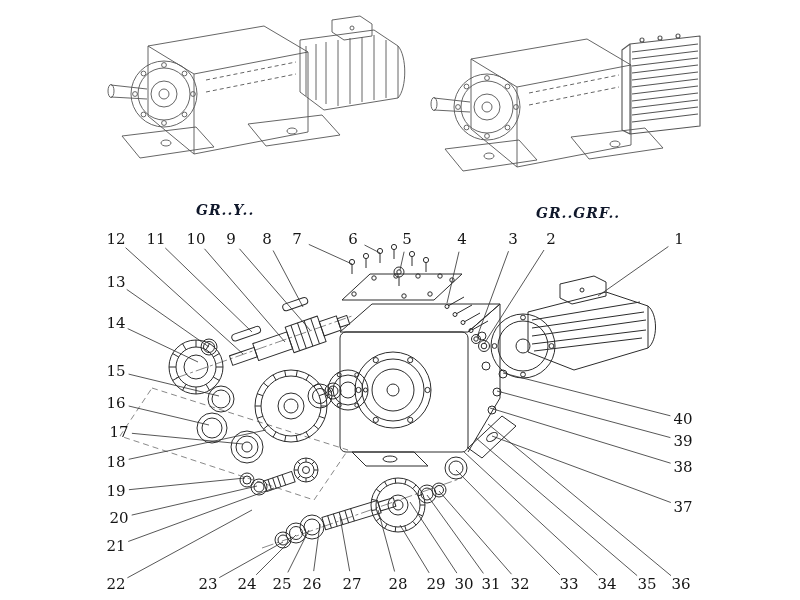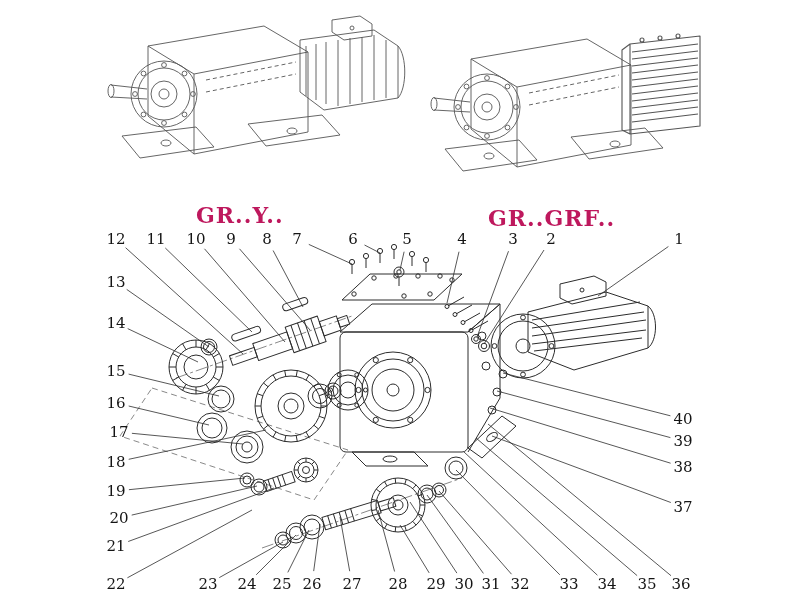--- a/index.html
+++ b/index.html
@@ -1,22 +1,22 @@
 <!DOCTYPE html>
 <html><head>
 <meta charset="utf-8">
 <style>
   html,body{margin:0;padding:0;background:#ffffff;}
   #screen{position:relative;width:800px;height:600px;background:#ffffff;overflow:hidden;
           font-family:"Liberation Serif",serif;}
   #diagram-svg{position:absolute;left:0;top:0;}
   .variant-label{position:absolute;font-family:"DejaVu Serif",serif;font-weight:bold;
-                 font-size:22px;color:#be185d;letter-spacing:1px;white-space:nowrap;}
+                 font-size:14px;color:#0f172a;letter-spacing:1px;white-space:nowrap;font-style:italic;}
   #vl-left{left:196px;top:202px;}
-  #vl-right{left:488px;top:205px;}
+  #vl-right{left:536px;top:205px;}
   #callout-labels text{font-family:"DejaVu Serif",serif;font-size:15px;fill:#141414;text-anchor:middle;}
   #leaders line{stroke:#2c2c2c;stroke-width:0.8;}
 </style>
 </head>
 <body>
 
 <div id="screen">
 
 <svg id="diagram-svg" width="800" height="600" viewBox="0 0 800 600">
 

